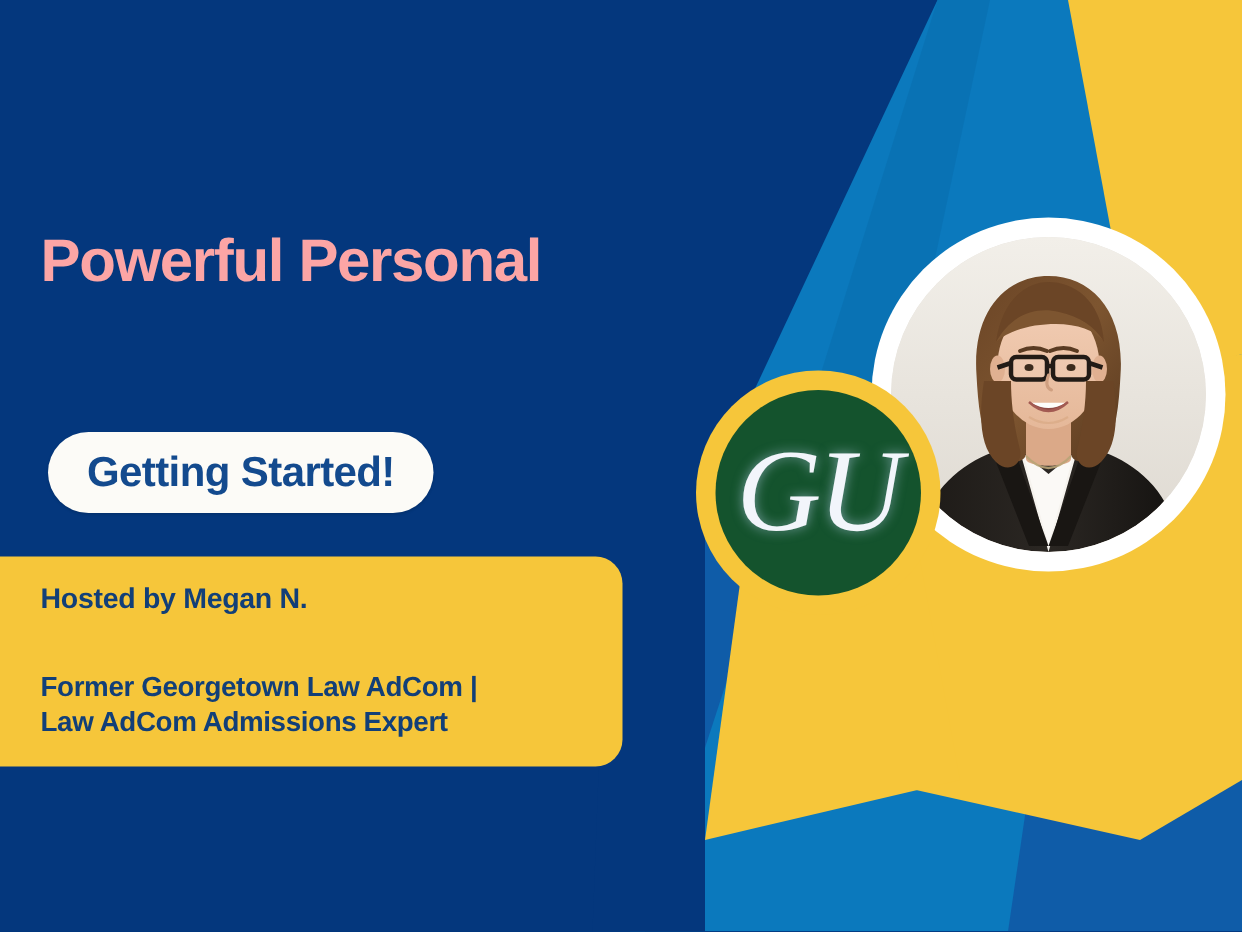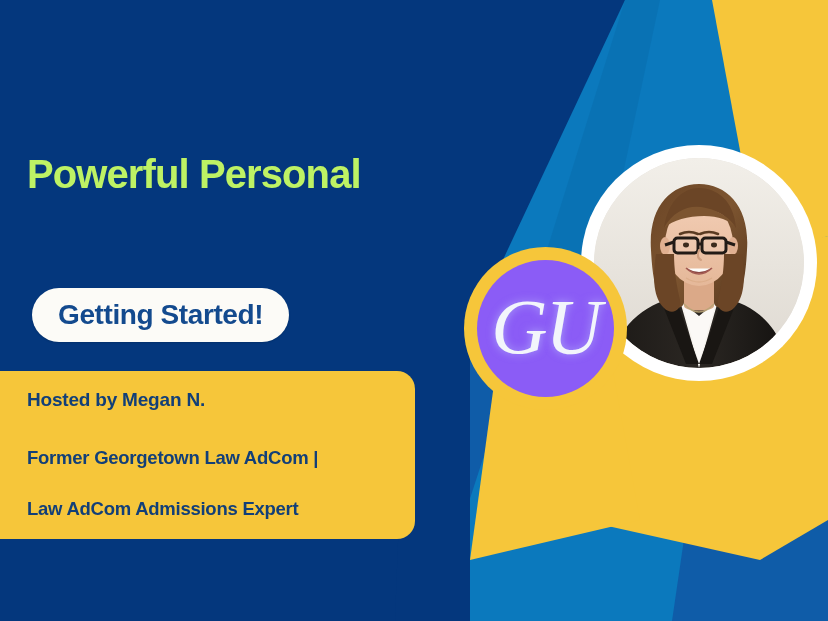--- a/index.html
+++ b/index.html
@@ -26,21 +26,21 @@
   .text-col {
     position: absolute;
     left: 0; top: 0;
     width: 470px; height: 621px;
     z-index: 20;
   }
   .title {
     position: absolute;
     left: 27px; top: 152px;
     width: 430px;
-    color: #bef264;
+    color: #fca5a5;
     font-weight: bold;
     font-size: 40px;
     line-height: 1.12;
     letter-spacing: -0.9px;
   }
   .title .l2 { display: block; }
 
   .pill {
     position: absolute;
     left: 32px; top: 288px;
@@ -76,21 +76,21 @@
     letter-spacing: -0.2px;
     margin-bottom: 36px;
   }
   .cred-line {
     color: #123f78;
     font-weight: bold;
     font-size: 18.5px;
     line-height: 1.24;
     letter-spacing: -0.25px;
   }
-  .cred-line span { display: block; margin-top: 28px; }
+  .cred-line span { display: block; }
 
   
   .portrait-wrap {
     position: absolute;
     left: 581px; top: 145px;
     width: 236px; height: 236px;
     border-radius: 50%;
     background: #ffffff;
     z-index: 14;
     box-shadow: 0 0 0 0 rgba(0,0,0,0);
@@ -113,21 +113,21 @@
     border-radius: 50%;
     background: #f6c63a;
     z-index: 16;
     display: flex;
     align-items: center;
     justify-content: center;
   }
   .gu-inner {
     width: 137px; height: 137px;
     border-radius: 50%;
-    background: #8b5cf6;
+    background: #14532d;
     display: flex;
     align-items: center;
     justify-content: center;
     overflow: hidden;
   }
   .gu-text {
     font-family: "Liberation Serif", serif;
     font-style: italic;
     font-weight: normal;
     font-size: 78px;

